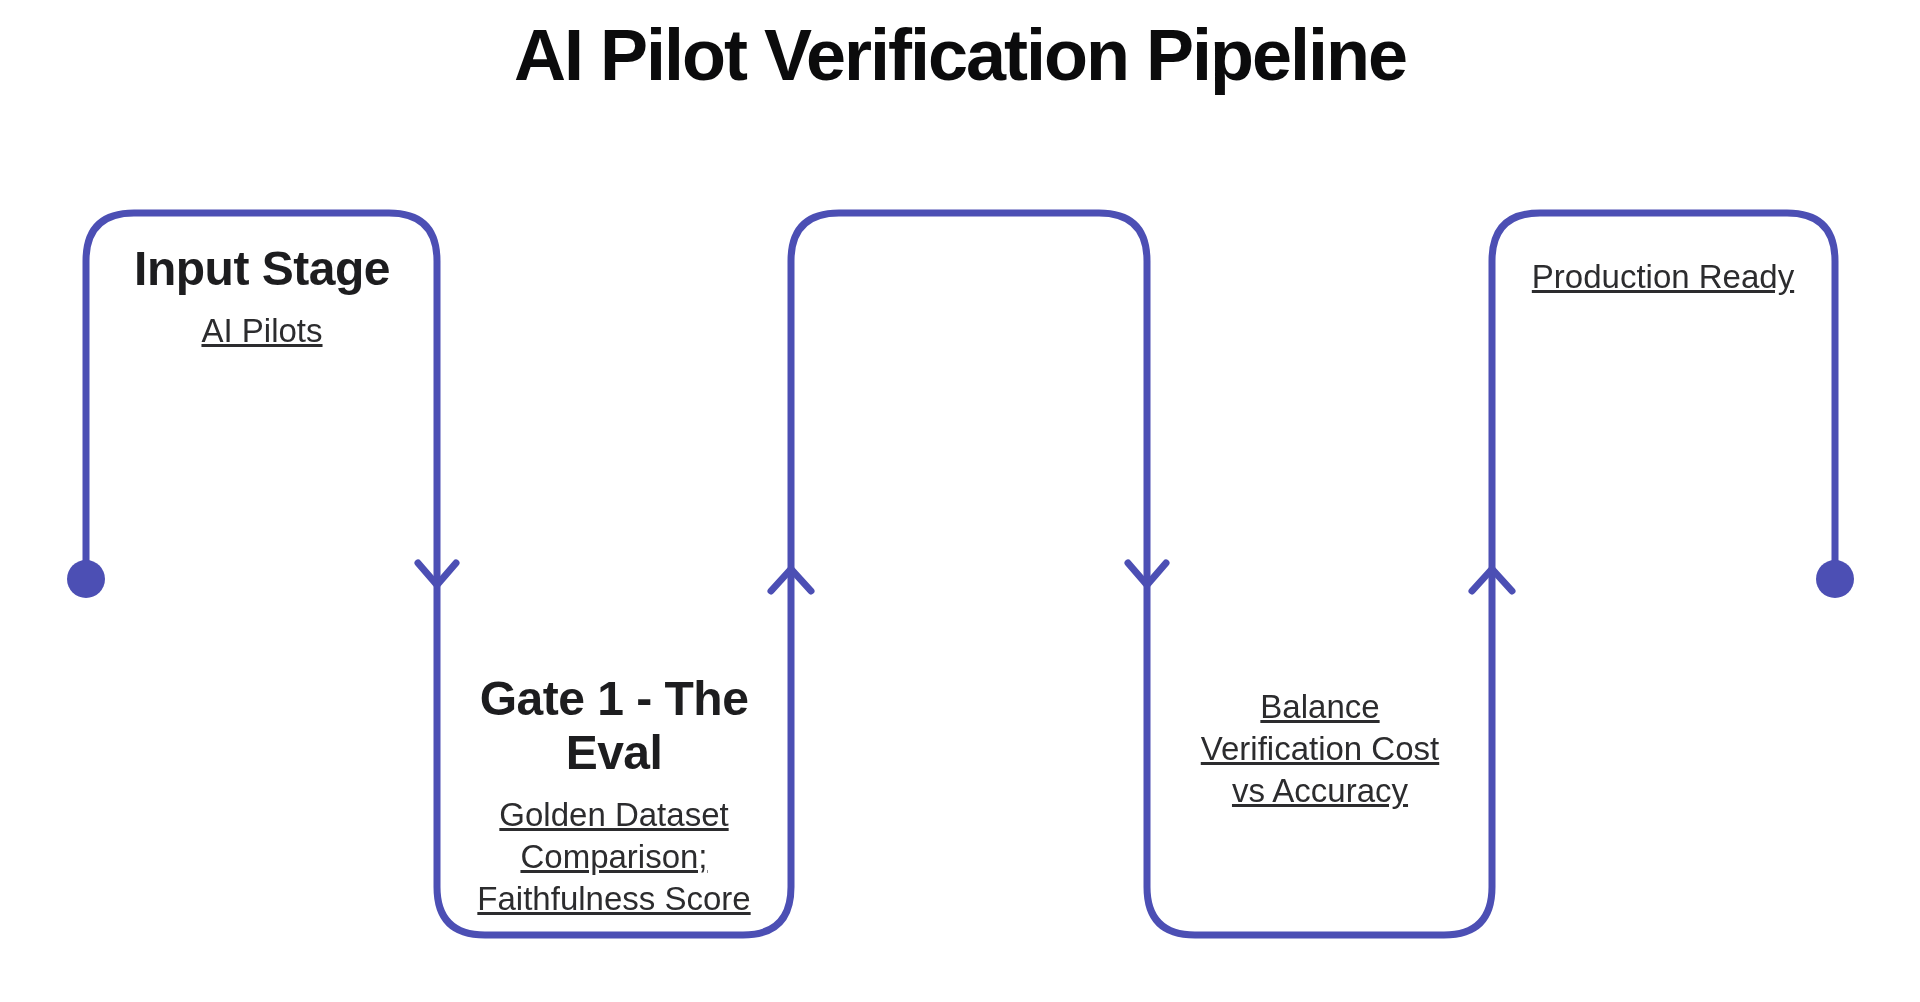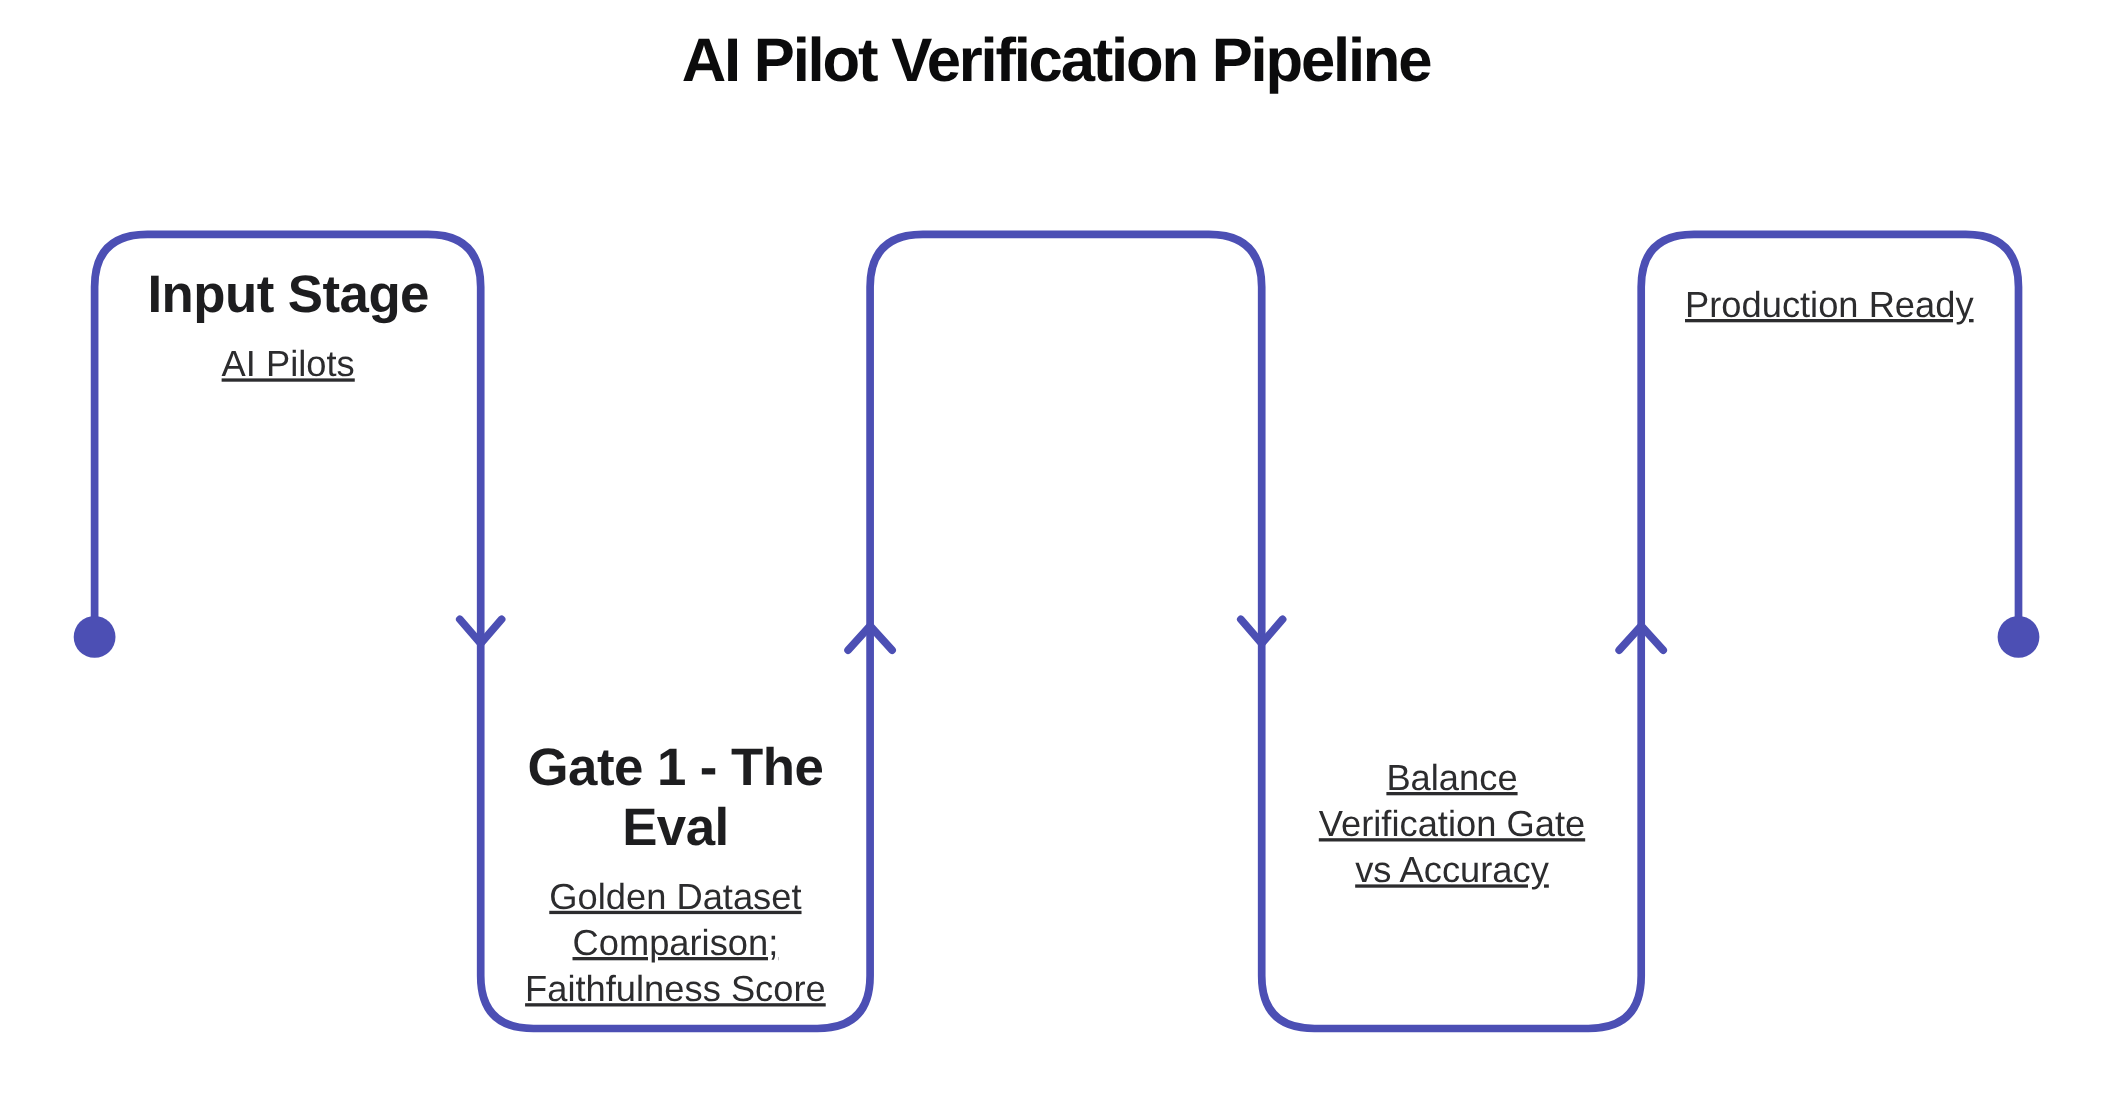--- a/index.html
+++ b/index.html
@@ -18,21 +18,21 @@
     background: var(--background);
     font-family: "Liberation Sans", sans-serif;
     overflow: hidden;
   }
   .diagram-title {
     position: absolute;
     top: 2px;
     left: 0;
     width: 100%;
     text-align: center;
-    font-size: 56px;
+    font-size: 72px;
     font-weight: 700;
     letter-spacing: -2px;
     line-height: 106px;
     color: var(--title-text);
   }
   .flow-svg {
     position: absolute;
     top: 0;
     left: 0;
     width: 1920px;
@@ -116,21 +116,21 @@
     <div class="stage-title">Gate 1 - The
 Eval</div>
     <div class="stage-desc">Golden Dataset
 Comparison;
 Faithfulness Score</div>
   </div>
 
 
   <div class="stage stage-gate3">
     <div class="stage-desc">Balance
-Verification Gate
+Verification Cost
 vs Accuracy</div>
   </div>
 
   <div class="stage stage-output">
     <div class="stage-desc">Production Ready</div>
   </div>
 
 </div>
 
 </body></html>

